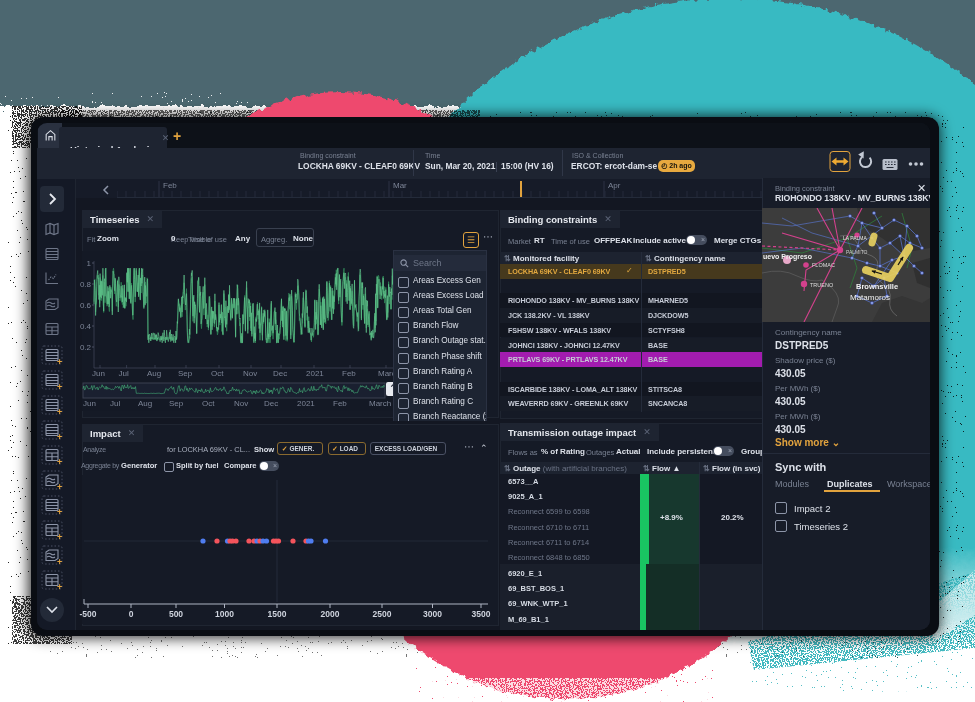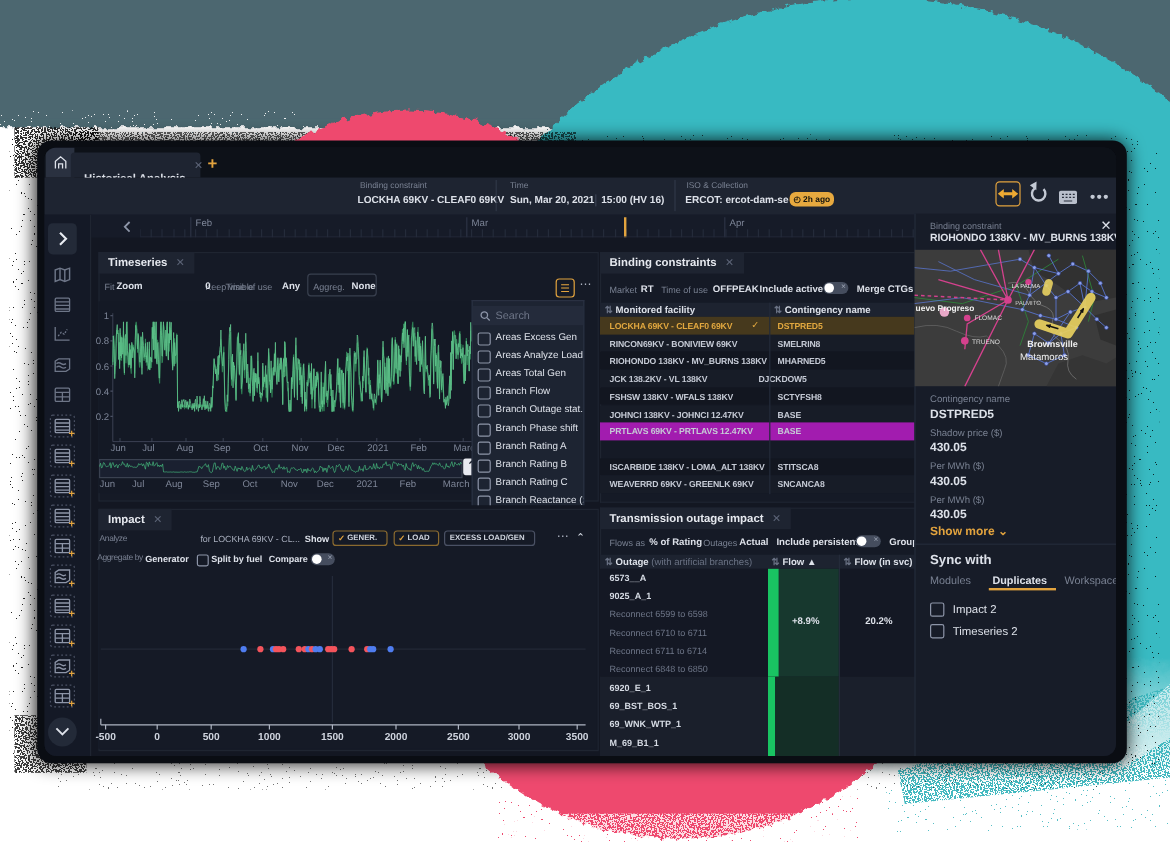--- a/index.html
+++ b/index.html
@@ -425,21 +425,21 @@
     <div style="position:absolute;left:0;top:4px;width:92px;height:16px;background:#242b3b;"></div>
     <svg style="position:absolute;left:6px;top:8px;" width="9" height="9" viewBox="0 0 10 10" fill="none" stroke="#8d95a8" stroke-width="1.2">
         <circle cx="4" cy="4" r="3"></circle>
         <path d="M6.3 6.3 L9 9"></path>
       </svg>
     <div style="position:absolute;left:19px;top:7px;color:#6e7688;font-size:9px;">Search</div>
     <div id="searchlist">
         <div style="position:absolute;left:4px;top:26px;width:9px;height:9px;border:1px solid #8d95a8;border-radius:2px;"></div>
         <div style="position:absolute;left:19px;top:25px;color:#dde1e9;font-size:8.2px;white-space:nowrap;">Areas Excess Gen</div>
         <div style="position:absolute;left:4px;top:41.1px;width:9px;height:9px;border:1px solid #8d95a8;border-radius:2px;"></div>
-        <div style="position:absolute;left:19px;top:40.1px;color:#dde1e9;font-size:8.2px;white-space:nowrap;">Areas Analyze Load</div>
+        <div style="position:absolute;left:19px;top:40.1px;color:#dde1e9;font-size:8.2px;white-space:nowrap;">Areas Excess Load</div>
         <div style="position:absolute;left:4px;top:56.2px;width:9px;height:9px;border:1px solid #8d95a8;border-radius:2px;"></div>
         <div style="position:absolute;left:19px;top:55.2px;color:#dde1e9;font-size:8.2px;white-space:nowrap;">Areas Total Gen</div>
         <div style="position:absolute;left:4px;top:71.3px;width:9px;height:9px;border:1px solid #8d95a8;border-radius:2px;"></div>
         <div style="position:absolute;left:19px;top:70.3px;color:#dde1e9;font-size:8.2px;white-space:nowrap;">Branch Flow</div>
         <div style="position:absolute;left:4px;top:86.39999999999999px;width:9px;height:9px;border:1px solid #8d95a8;border-radius:2px;"></div>
         <div style="position:absolute;left:19px;top:85.39999999999999px;color:#dde1e9;font-size:8.2px;white-space:nowrap;">Branch Outage stat.</div>
         <div style="position:absolute;left:4px;top:101.49999999999999px;width:9px;height:9px;border:1px solid #8d95a8;border-radius:2px;"></div>
         <div style="position:absolute;left:19px;top:100.49999999999999px;color:#dde1e9;font-size:8.2px;white-space:nowrap;">Branch Phase shift</div>
         <div style="position:absolute;left:4px;top:116.59999999999998px;width:9px;height:9px;border:1px solid #8d95a8;border-radius:2px;"></div>
         <div style="position:absolute;left:19px;top:115.59999999999998px;color:#dde1e9;font-size:8.2px;white-space:nowrap;">Branch Rating A</div>
@@ -538,31 +538,27 @@
           <span style="position:absolute;left:4px;top:2px;color:#6a7284;">⇅</span>
           <span style="position:absolute;left:13px;top:2px;">Monitored facility</span>
           <span style="position:absolute;left:145px;top:2px;color:#6a7284;">⇅</span>
           <span style="position:absolute;left:154px;top:2px;">Contingency name</span>
         </div>
         <div style="position:absolute;left:0;top:12px;width:263px;height:14.7px;background:#46391d;">
           <span style="position:absolute;left:8px;top:3px;font-size:7.2px;font-weight:bold;color:#e2a83f;white-space:nowrap;letter-spacing:-0.1px;">LOCKHA 69KV - CLEAF0 69KV</span>
           <span style="position:absolute;left:126px;top:2px;color:#e2a83f;font-size:8px;">✓</span>
           <span style="position:absolute;left:148px;top:3px;font-size:7.2px;font-weight:bold;color:#e2a83f;white-space:nowrap;letter-spacing:-0.1px;">DSTPRED5</span>
         </div>
-        <div style="position:absolute;left:0;top:26.7px;width:263px;height:14.7px;background:#171c27;">
-          <span style="position:absolute;left:8px;top:3px;font-size:7.2px;font-weight:bold;color:#c6cbd6;white-space:nowrap;letter-spacing:-0.1px;">RINCON69KV - BONIVIEW 69KV</span>
-          <span style="position:absolute;left:148px;top:3px;font-size:7.2px;font-weight:bold;color:#c6cbd6;white-space:nowrap;letter-spacing:-0.1px;">SMELRIN8</span>
-        </div>
         <div style="position:absolute;left:0;top:41.4px;width:263px;height:14.7px;background:#121620;">
           <span style="position:absolute;left:8px;top:3px;font-size:7.2px;font-weight:bold;color:#c6cbd6;white-space:nowrap;letter-spacing:-0.1px;">RIOHONDO 138KV - MV_BURNS 138KV</span>
           <span style="position:absolute;left:148px;top:3px;font-size:7.2px;font-weight:bold;color:#c6cbd6;white-space:nowrap;letter-spacing:-0.1px;">MHARNED5</span>
         </div>
         <div style="position:absolute;left:0;top:56.099999999999994px;width:263px;height:14.7px;background:#171c27;">
           <span style="position:absolute;left:8px;top:3px;font-size:7.2px;font-weight:bold;color:#c6cbd6;white-space:nowrap;letter-spacing:-0.1px;">JCK 138.2KV - VL 138KV</span>
-          <span style="position:absolute;left:132px;top:3px;font-size:7.2px;font-weight:bold;color:#c6cbd6;white-space:nowrap;letter-spacing:-0.1px;">DJCKDOW5</span>
+          <span style="position:absolute;left:148px;top:3px;font-size:7.2px;font-weight:bold;color:#c6cbd6;white-space:nowrap;letter-spacing:-0.1px;">DJCKDOW5</span>
         </div>
         <div style="position:absolute;left:0;top:70.8px;width:263px;height:14.7px;background:#121620;">
           <span style="position:absolute;left:8px;top:3px;font-size:7.2px;font-weight:bold;color:#c6cbd6;white-space:nowrap;letter-spacing:-0.1px;">FSHSW 138KV - WFALS 138KV</span>
           <span style="position:absolute;left:148px;top:3px;font-size:7.2px;font-weight:bold;color:#c6cbd6;white-space:nowrap;letter-spacing:-0.1px;">SCTYFSH8</span>
         </div>
         <div style="position:absolute;left:0;top:85.5px;width:263px;height:14.7px;background:#171c27;">
           <span style="position:absolute;left:8px;top:3px;font-size:7.2px;font-weight:bold;color:#c6cbd6;white-space:nowrap;letter-spacing:-0.1px;">JOHNCI 138KV - JOHNCI 12.47KV</span>
           <span style="position:absolute;left:148px;top:3px;font-size:7.2px;font-weight:bold;color:#c6cbd6;white-space:nowrap;letter-spacing:-0.1px;">BASE</span>
         </div>
         <div style="position:absolute;left:0;top:100.2px;width:263px;height:14.7px;background:#a21caf;">

